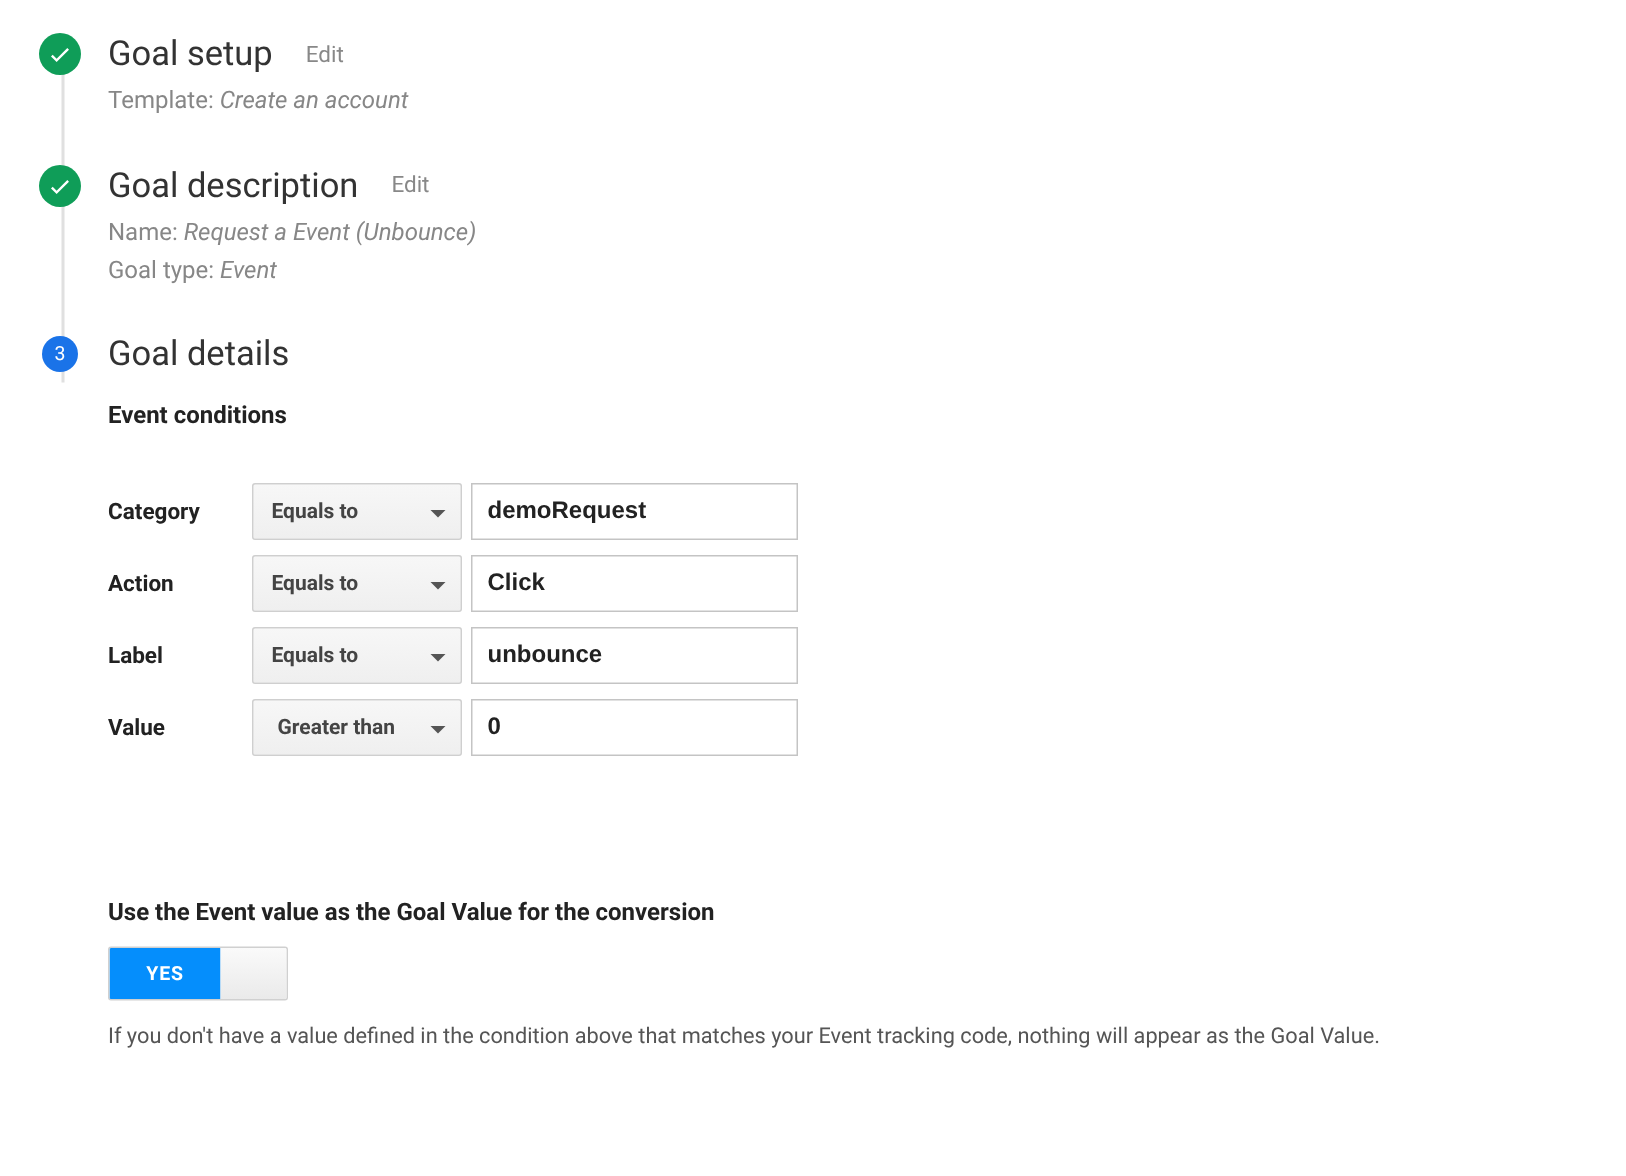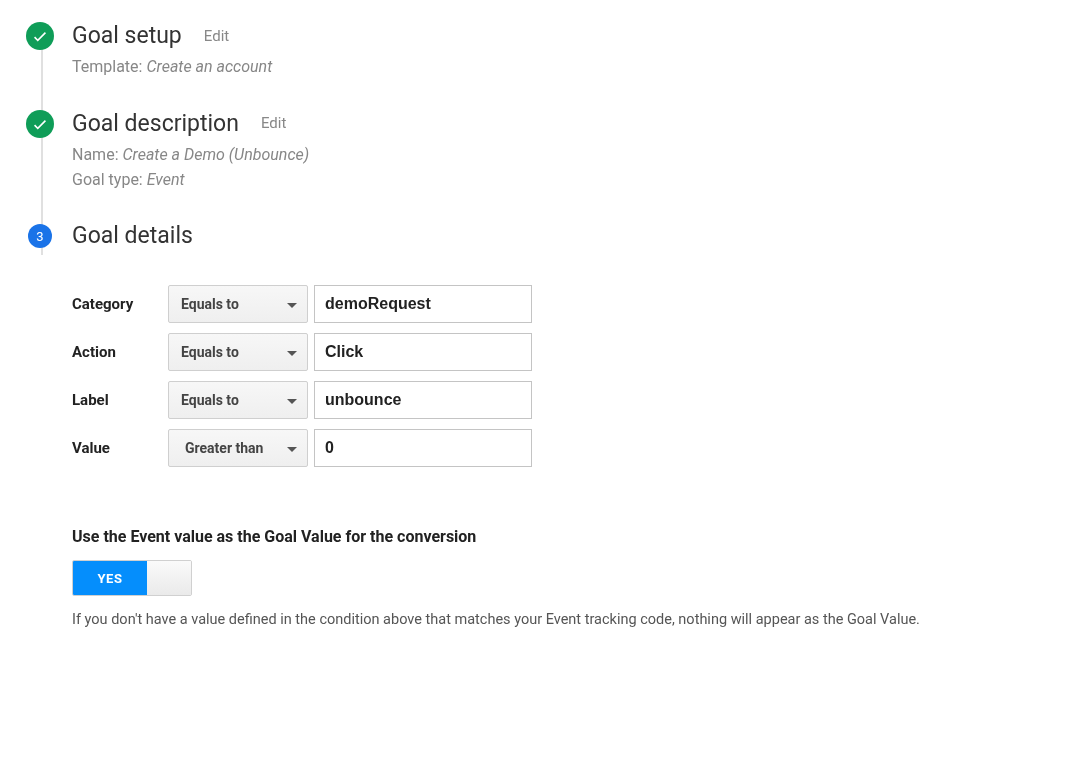--- a/index.html
+++ b/index.html
@@ -144,21 +144,21 @@
     width: 218px;
     border: 1px solid #c4c4c4;
     padding: 0 10px;
     font-size: 16px;
     color: #222;
     background: #fff;
     font-weight: bold;
   }
 
   .toggle-section {
-    margin-top: 60px;
+    margin-top: 94px;
   }
   .toggle-label {
     font-weight: 700;
     font-size: 16px;
   }
   .toggle-wrap {
     margin-top: 14px;
     display: flex;
     border: 1px solid #d0d0d0;
     width: 120px;
@@ -217,33 +217,34 @@
       <svg viewBox="0 0 24 24">
           <path d="M9 16.2l-3.5-3.5L4 14.2 9 19.2 20 8.2l-1.5-1.5z"></path>
         </svg>
     </div>
     <div class="step-header">
       <span class="step-title">Goal description</span>
       <span class="step-edit">Edit</span>
     </div>
     <div class="step-subline">
       <span>Name:</span>
-      <span class="italic">Create a Demo (Unbounce)</span><br>
+      <span class="italic">Request a Event (Unbounce)</span><br>
       <span>Goal type:</span>
       <span class="italic">Event</span>
     </div>
   </div>
 
   <div class="step" style="margin-top:30px">
     <div class="step-marker current">3</div>
     <div class="step-header">
       <span class="step-title">Goal details</span>
     </div>
 
     <div class="details-body">
+      <div class="section-label">Event conditions</div>
 
       <div class="cond-table">
 
         <div class="cond-label">Category</div>
         <div class="dropdown">
           <span>Equals to</span>
           <span class="caret"></span>
         </div>
         <input class="txt-input" value="demoRequest" style="">
 

